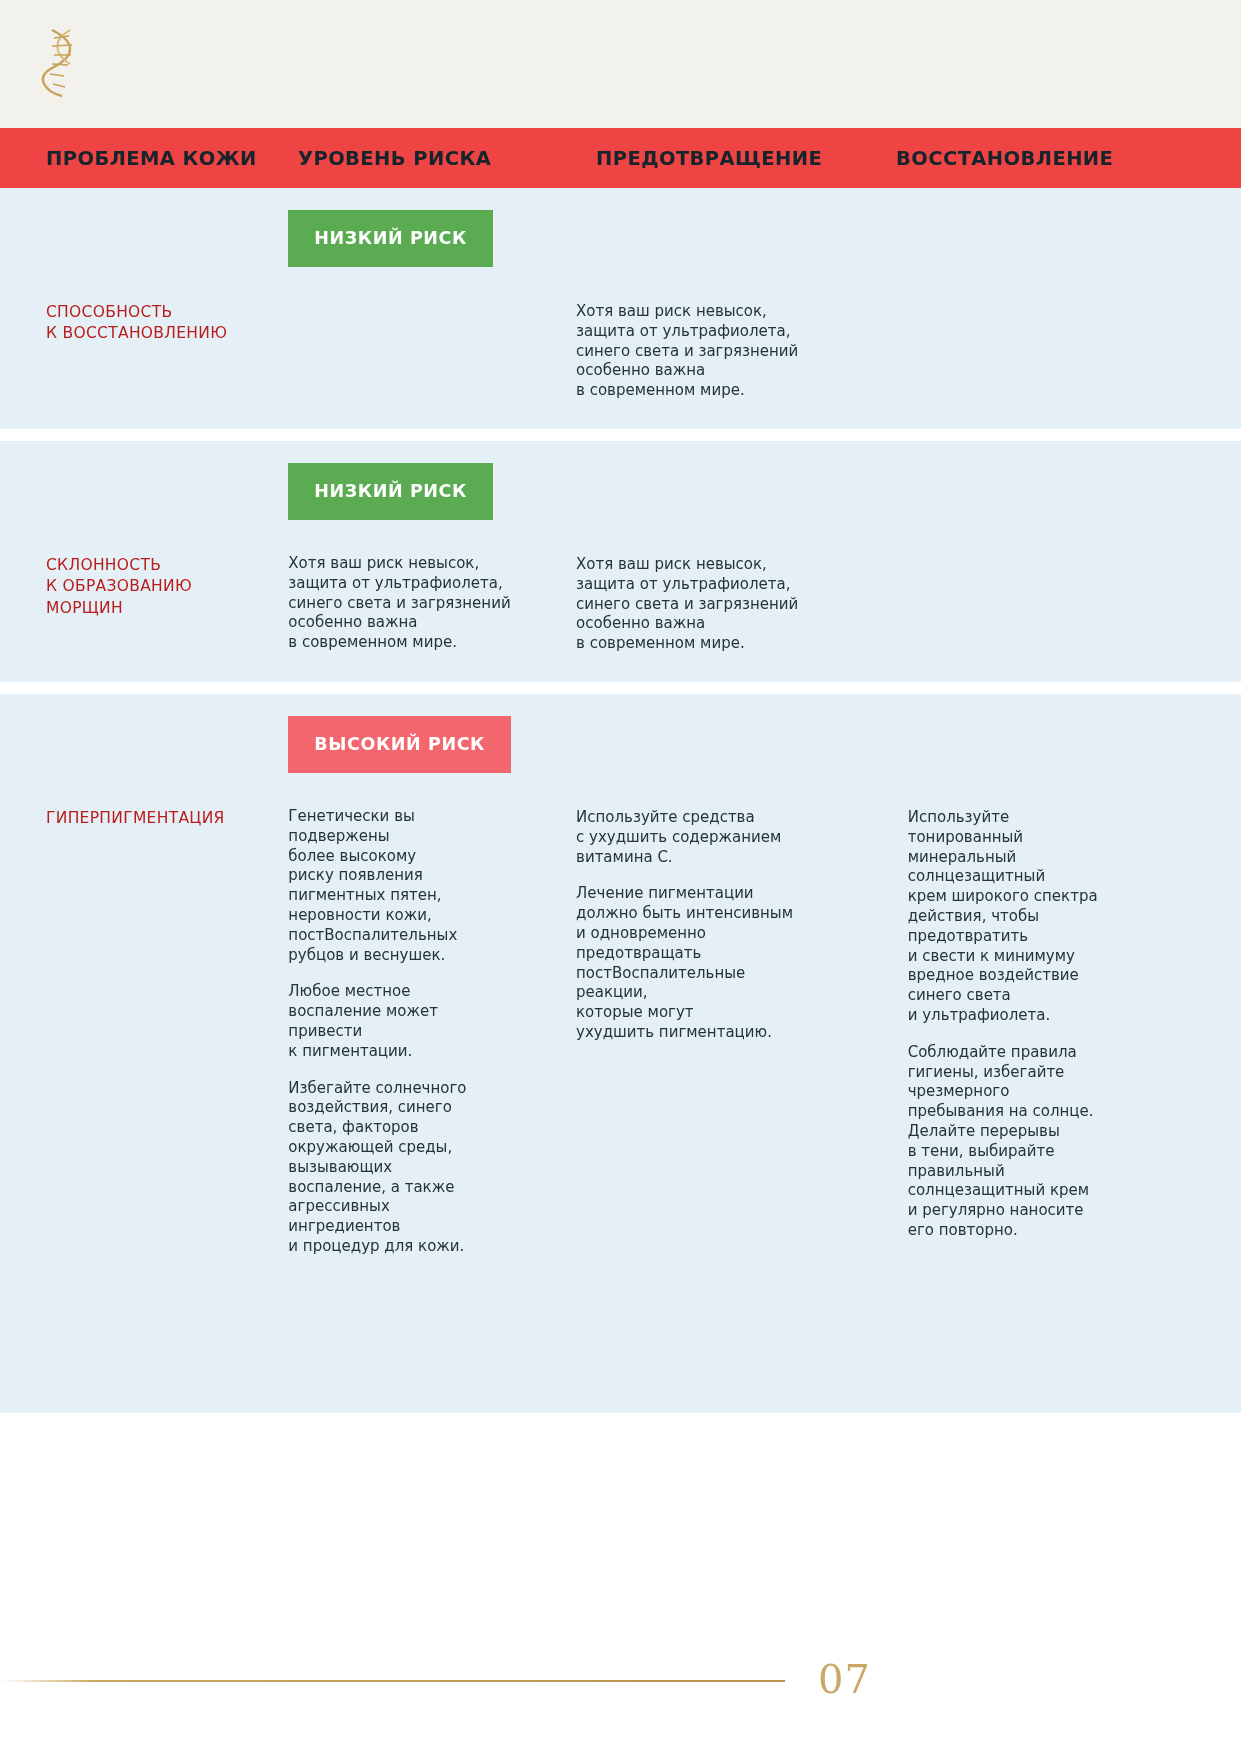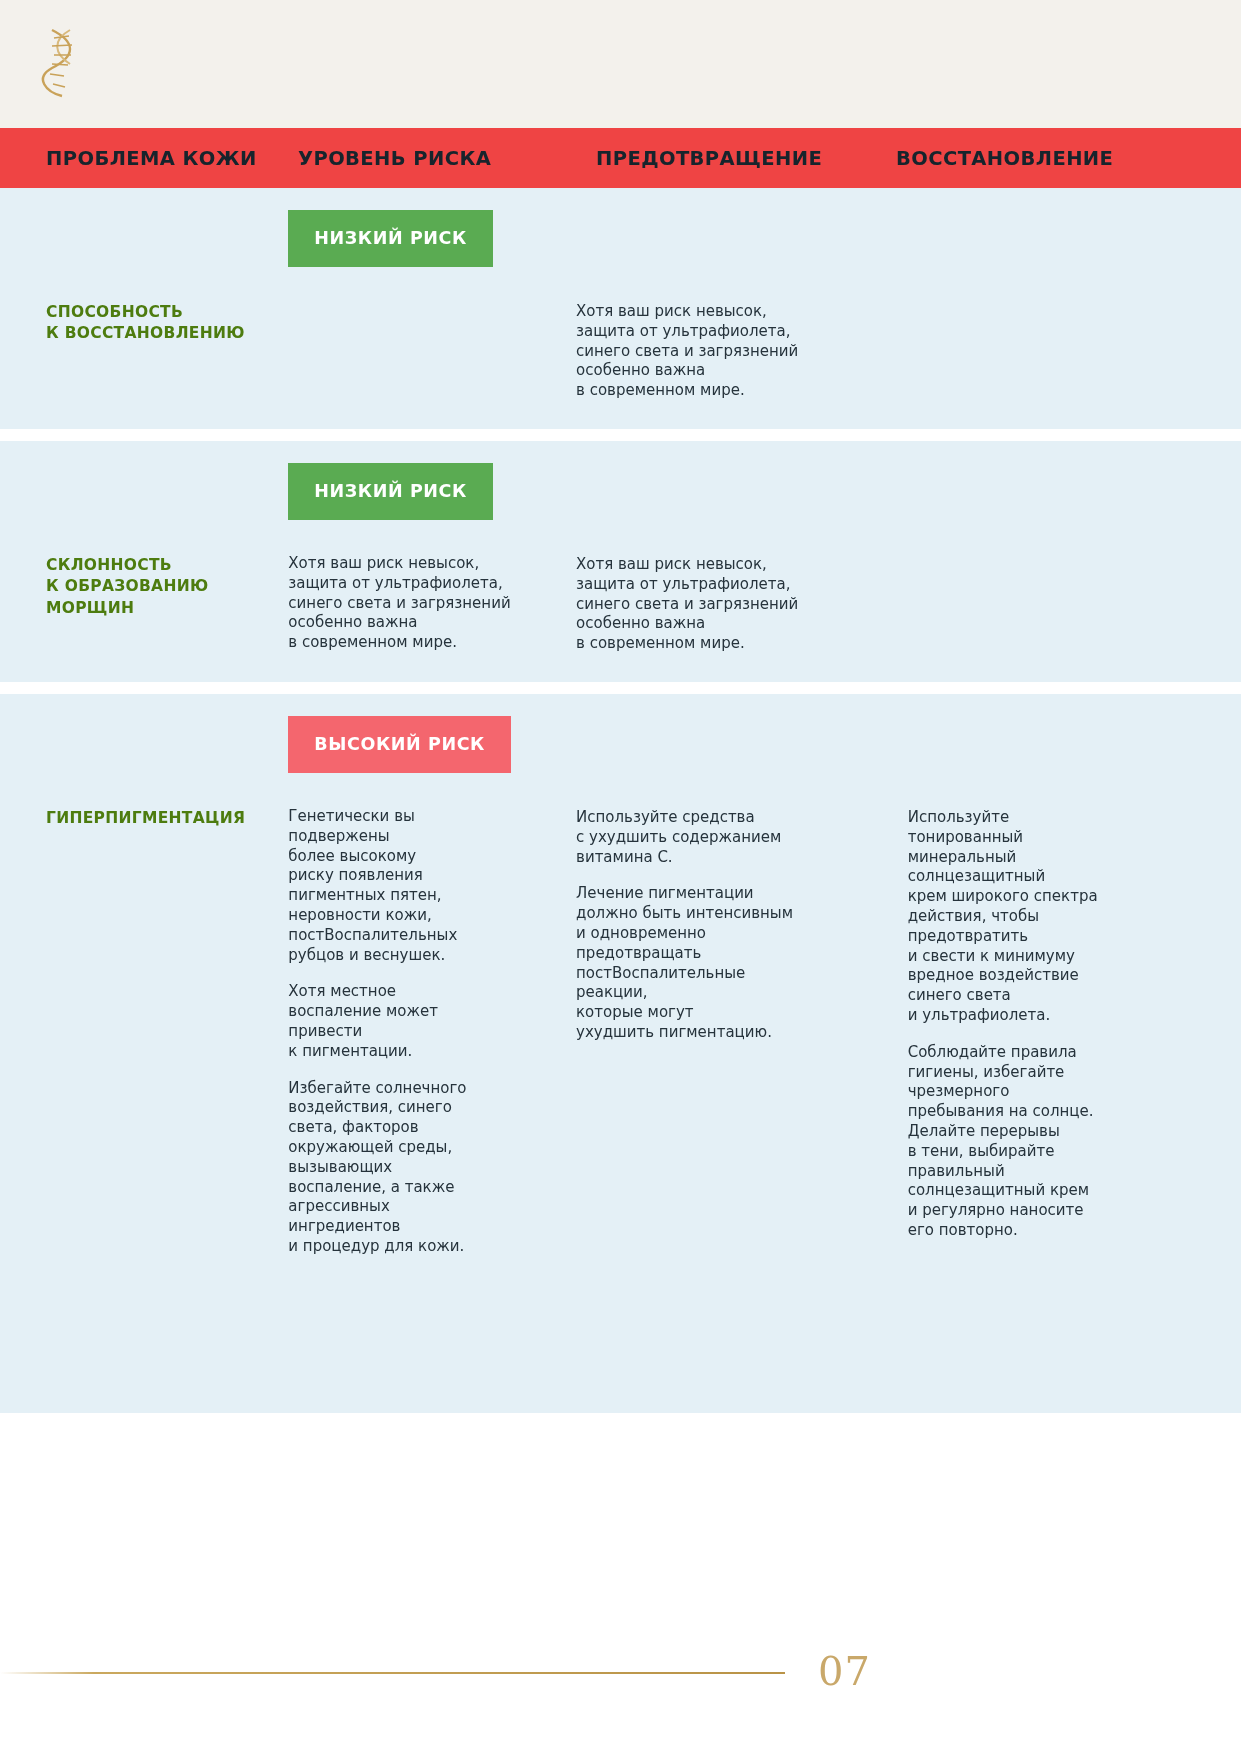--- a/index.html
+++ b/index.html
@@ -58,24 +58,24 @@
     box-sizing: border-box;
     padding: 22px 0 28px 0;
   }
   .row.gap { margin-bottom: 12px; }
 
   .cell-label {
     width: 298px;
     box-sizing: border-box;
     padding-left: 46px;
     font-size: 15.5px;
-    font-weight: bold;
+    font-weight: normal;
     letter-spacing: 0.3px;
     line-height: 1.38;
-    color: #4d7c0f;
+    color: #b91c1c;
   }
   .cell-body {
     box-sizing: border-box;
     font-size: 15px;
     line-height: 1.32;
     color: #26333c;
   }
   .cell-risk { width: 298px; padding-right: 30px; }
   .cell-prev { width: 300px; padding-right: 30px; }
   .cell-rec  { width: 345px; padding-right: 40px; margin-left: 42px; }
@@ -98,21 +98,21 @@
 
   
   .label-offset-1 { padding-top: 92px; }
   .label-offset-2 { padding-top: 92px; }
   .label-offset-3 { padding-top: 92px; }
 
   
   .footer {
     position: absolute;
     left: 0;
-    bottom: 12px;
+    bottom: 4px;
     width: 1241px;
     height: 96px;
     background: #ffffff;
   }
   .footer-rule {
     position: absolute;
     left: 0;
     top: 26px;
     width: 785px;
     height: 2px;
@@ -190,21 +190,21 @@
   <div class="cell-body cell-risk">
     <div class="badge high">ВЫСОКИЙ РИСК</div>
     <p class="para">Генетически вы
 подвержены
 более высокому
 риску появления
 пигментных пятен,
 неровности кожи,
 постBоспалительных
 рубцов и веснушек.</p>
-    <p class="para">Хотя местное
+    <p class="para">Любое местное
 воспаление может
 привести
 к пигментации.</p>
     <p class="para">Избегайте солнечного
 воздействия, синего
 света, факторов
 окружающей среды,
 вызывающих
 воспаление, а также
 агрессивных

